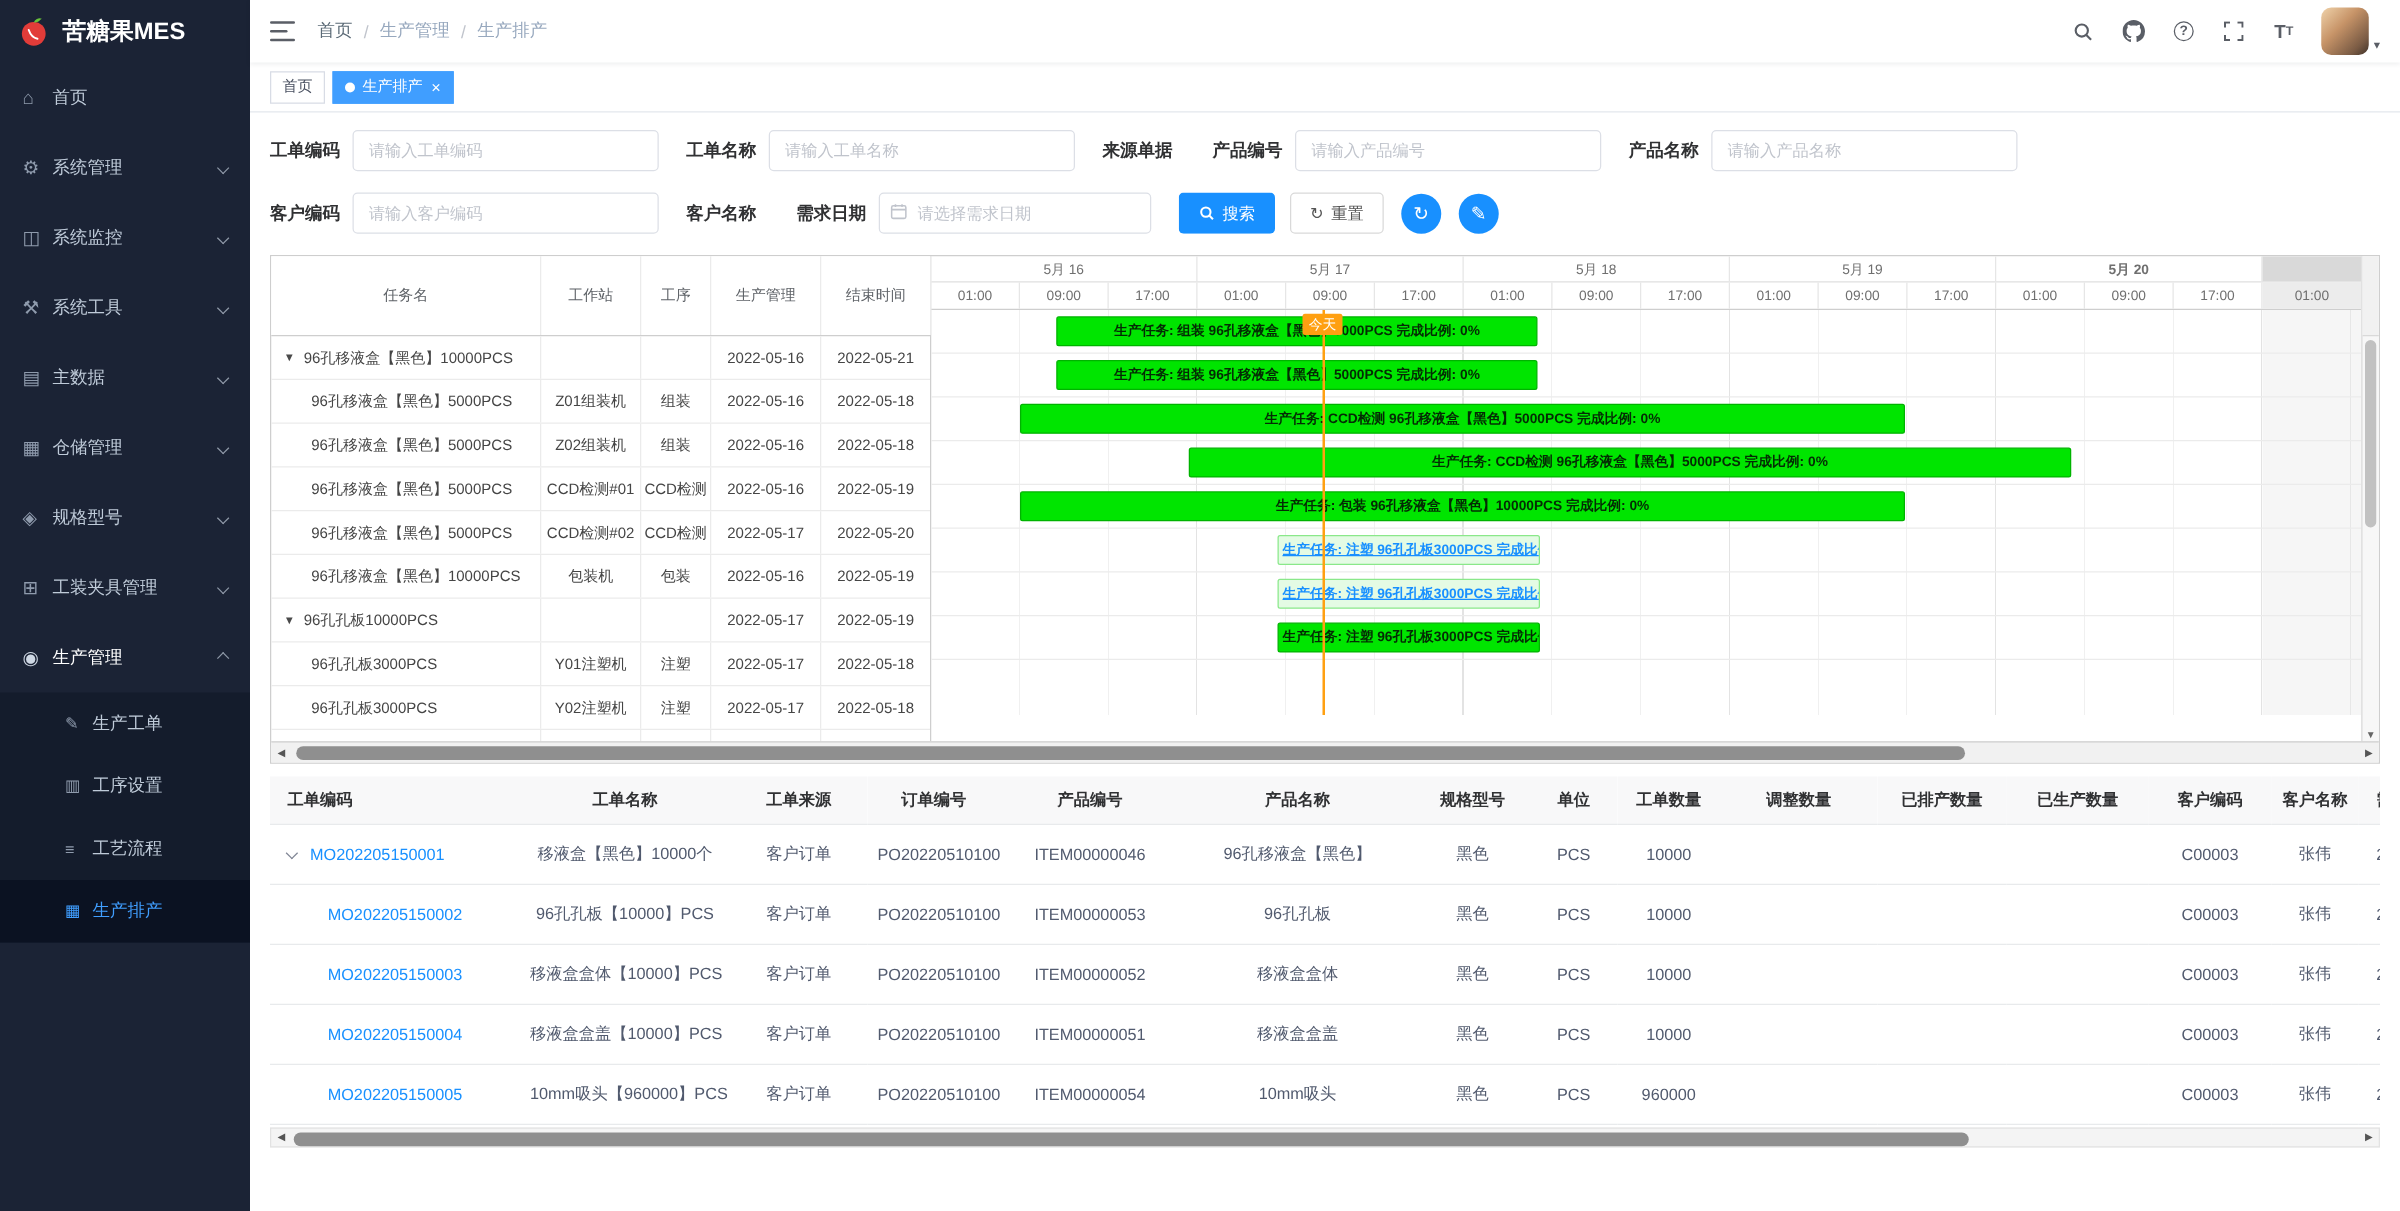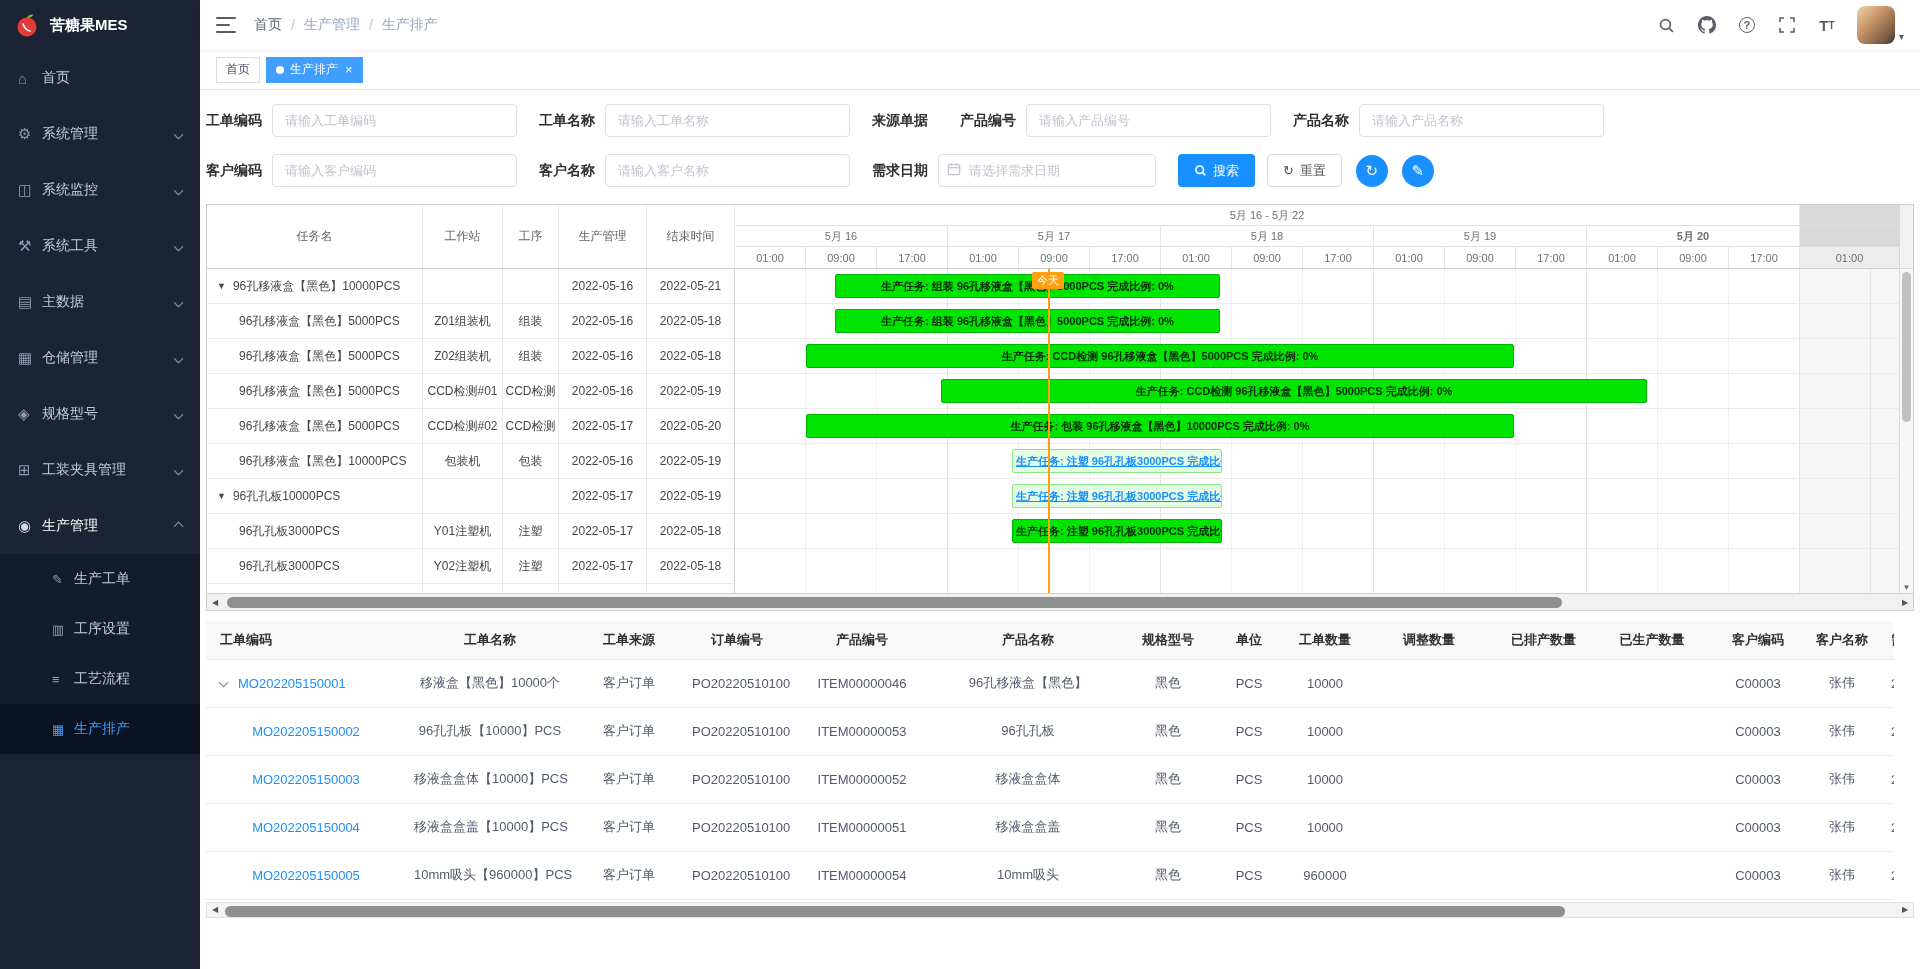--- a/index.html
+++ b/index.html
@@ -3,21 +3,21 @@
 <meta charset="utf-8">
 <style>
   *{box-sizing:border-box;margin:0;padding:0}
   html,body{width:1920px;height:969px;overflow:hidden}
   body{font-family:"Liberation Sans","DejaVu Sans",sans-serif;background:#fff;color:#303133;font-size:14px}
   .app{display:flex;height:100%}
 
   
   .sidebar{width:200px;flex-shrink:0;background:var(--sidebar-bg);display:flex;flex-direction:column}
   .logo{height:50px;display:flex;align-items:center;gap:10px;padding:0 14px}
-  .logo-title{color:#fff;font-size:15px;font-weight:700;white-space:nowrap}
+  .logo-title{color:#fff;font-size:19px;font-weight:700;white-space:nowrap}
   .menu{flex:1;overflow:hidden}
   .menu-item{height:56px;display:flex;align-items:center;padding:0 18px;color:#bfcbd9;font-size:14px;cursor:pointer;white-space:nowrap}
   .menu-item.active{color:#fff}
   .mi-icon{width:24px;font-size:15px;color:#8f9bad;flex-shrink:0}
   .menu-item.active .mi-icon{color:#cfd8e4}
   .mi-chevron{margin-left:auto;width:7px;height:7px;border-right:1.3px solid #8f99a8;border-bottom:1.3px solid #8f99a8;transform:rotate(45deg);flex-shrink:0}
   .mi-chevron.up{transform:rotate(225deg)}
   .submenu{background:var(--submenu-bg)}
   .sub-item{height:50px;display:flex;align-items:center;padding:0 10px 0 52px;color:#bfcbd9;font-size:14px;cursor:pointer;white-space:nowrap}
   .sub-item .mi-icon{width:22px;font-size:13px}
@@ -44,21 +44,21 @@
   .avatar{width:38px;height:38px;border-radius:8px;background:linear-gradient(135deg,#f0d3ab 0%,#c79468 40%,#7a5b44 80%,#41332a 100%)}
   .caret{font-size:10px;color:#5a5e66;line-height:14px}
 
   .tags{height:40px;background:#fff;border-bottom:1px solid #e4e7ed;display:flex;align-items:center;padding:0 16px;gap:6px;position:relative;z-index:5}
   .tag{height:26px;border:1px solid #d8dce5;background:#fff;color:#495060;font-size:12px;padding:0 9px;display:flex;align-items:center;gap:6px;cursor:pointer;white-space:nowrap}
   .tag.active{background:var(--tab-active);border-color:var(--tab-active);color:#fff}
   .tag .dot{width:8px;height:8px;border-radius:50%;background:#fff}
   .tag .close{font-size:13px;line-height:1;margin-left:1px}
 
   
-  .content{flex:1;padding:14px 6px 0;overflow:hidden;background:#fff}
+  .content{flex:1;padding:14px 16px 0;overflow:hidden;background:#fff}
   .filter-row{display:flex;align-items:center;margin-bottom:17px}
   .field{display:flex;align-items:center;margin-right:22px}
   .field label{font-weight:700;font-size:14px;color:#303133;margin-right:10px;white-space:nowrap}
   .input-wrap{position:relative;display:flex;align-items:center}
   .field input{width:245px;height:33px;border:1px solid #dcdfe6;border-radius:4px;padding:0 12px;font-size:13px;color:#606266;outline:none;background:#fff}
   .field.date input{width:218px;padding-left:30px}
   .field input::placeholder{color:#c0c4cc}
   .cal-ic{position:absolute;left:9px;color:#c0c4cc}
   .btn{height:33px;border:1px solid transparent;border-radius:4px;font-size:13px;display:inline-flex;align-items:center;gap:6px;padding:0 15px;cursor:pointer;background:#fff;white-space:nowrap}
   .btn-primary{background:var(--primary);color:#fff}
@@ -286,23 +286,20 @@
           </div>
           <div class="filter-row">
             <div class="field">
               <label>客户编码</label>
               <span class="input-wrap">
                 <input placeholder="请输入客户编码" style="">
               </span>
             </div>
             <div class="field">
               <label>客户名称</label>
-              <span class="input-wrap">
-                <input placeholder="请输入客户名称" style="">
-              </span>
             </div>
             <div class="field date">
               <label>需求日期</label>
               <span class="input-wrap">
                 <span class="cal-ic"><svg width="14" height="14" viewBox="0 0 16 16" fill="none" stroke="currentColor" stroke-width="1.4">
                     <rect x="1.5" y="3" width="13" height="11.5" rx="1.5"></rect>
                     <line x1="1.5" y1="6.5" x2="14.5" y2="6.5"></line>
                     <line x1="5" y1="1.5" x2="5" y2="4"></line>
                     <line x1="11" y1="1.5" x2="11" y2="4"></line>
                   </svg></span>
@@ -424,24 +421,20 @@
                     <span>96孔孔板3000PCS</span>
                   </div>
                   <div class="g-cell" style="width: 80px;">Y03注塑机</div>
                   <div class="g-cell" style="width: 56px;">注塑</div>
                   <div class="g-cell" style="width: 88px;">2022-05-17</div>
                   <div class="g-cell" style="width: 88px;">2022-05-18</div>
                 </div>
               </div>
           </div>
           <div class="g-chart">
-            <div class="g-scale-row" id="scale-week">
-                <div class="g-scale-cell" style="width: 1065px;">5月 16 - 5月 22</div>
-                <div class="g-scale-cell fill gray"></div>
-              </div>
             <div class="g-scale-row" id="scale-day">
                 <div class="g-scale-cell" style="width: 213px;">5月 16</div>
                 <div class="g-scale-cell" style="width: 213px;">5月 17</div>
                 <div class="g-scale-cell" style="width: 213px;">5月 18</div>
                 <div class="g-scale-cell" style="width: 213px;">5月 19</div>
                 <div class="g-scale-cell" style="width: 213px; font-weight: bold;">5月 20</div>
                 <div class="g-scale-cell fill gray"></div>
               </div>
             <div class="g-scale-row last" id="scale-hour">
                 <div class="g-scale-cell" style="width: 71px;">01:00</div>

